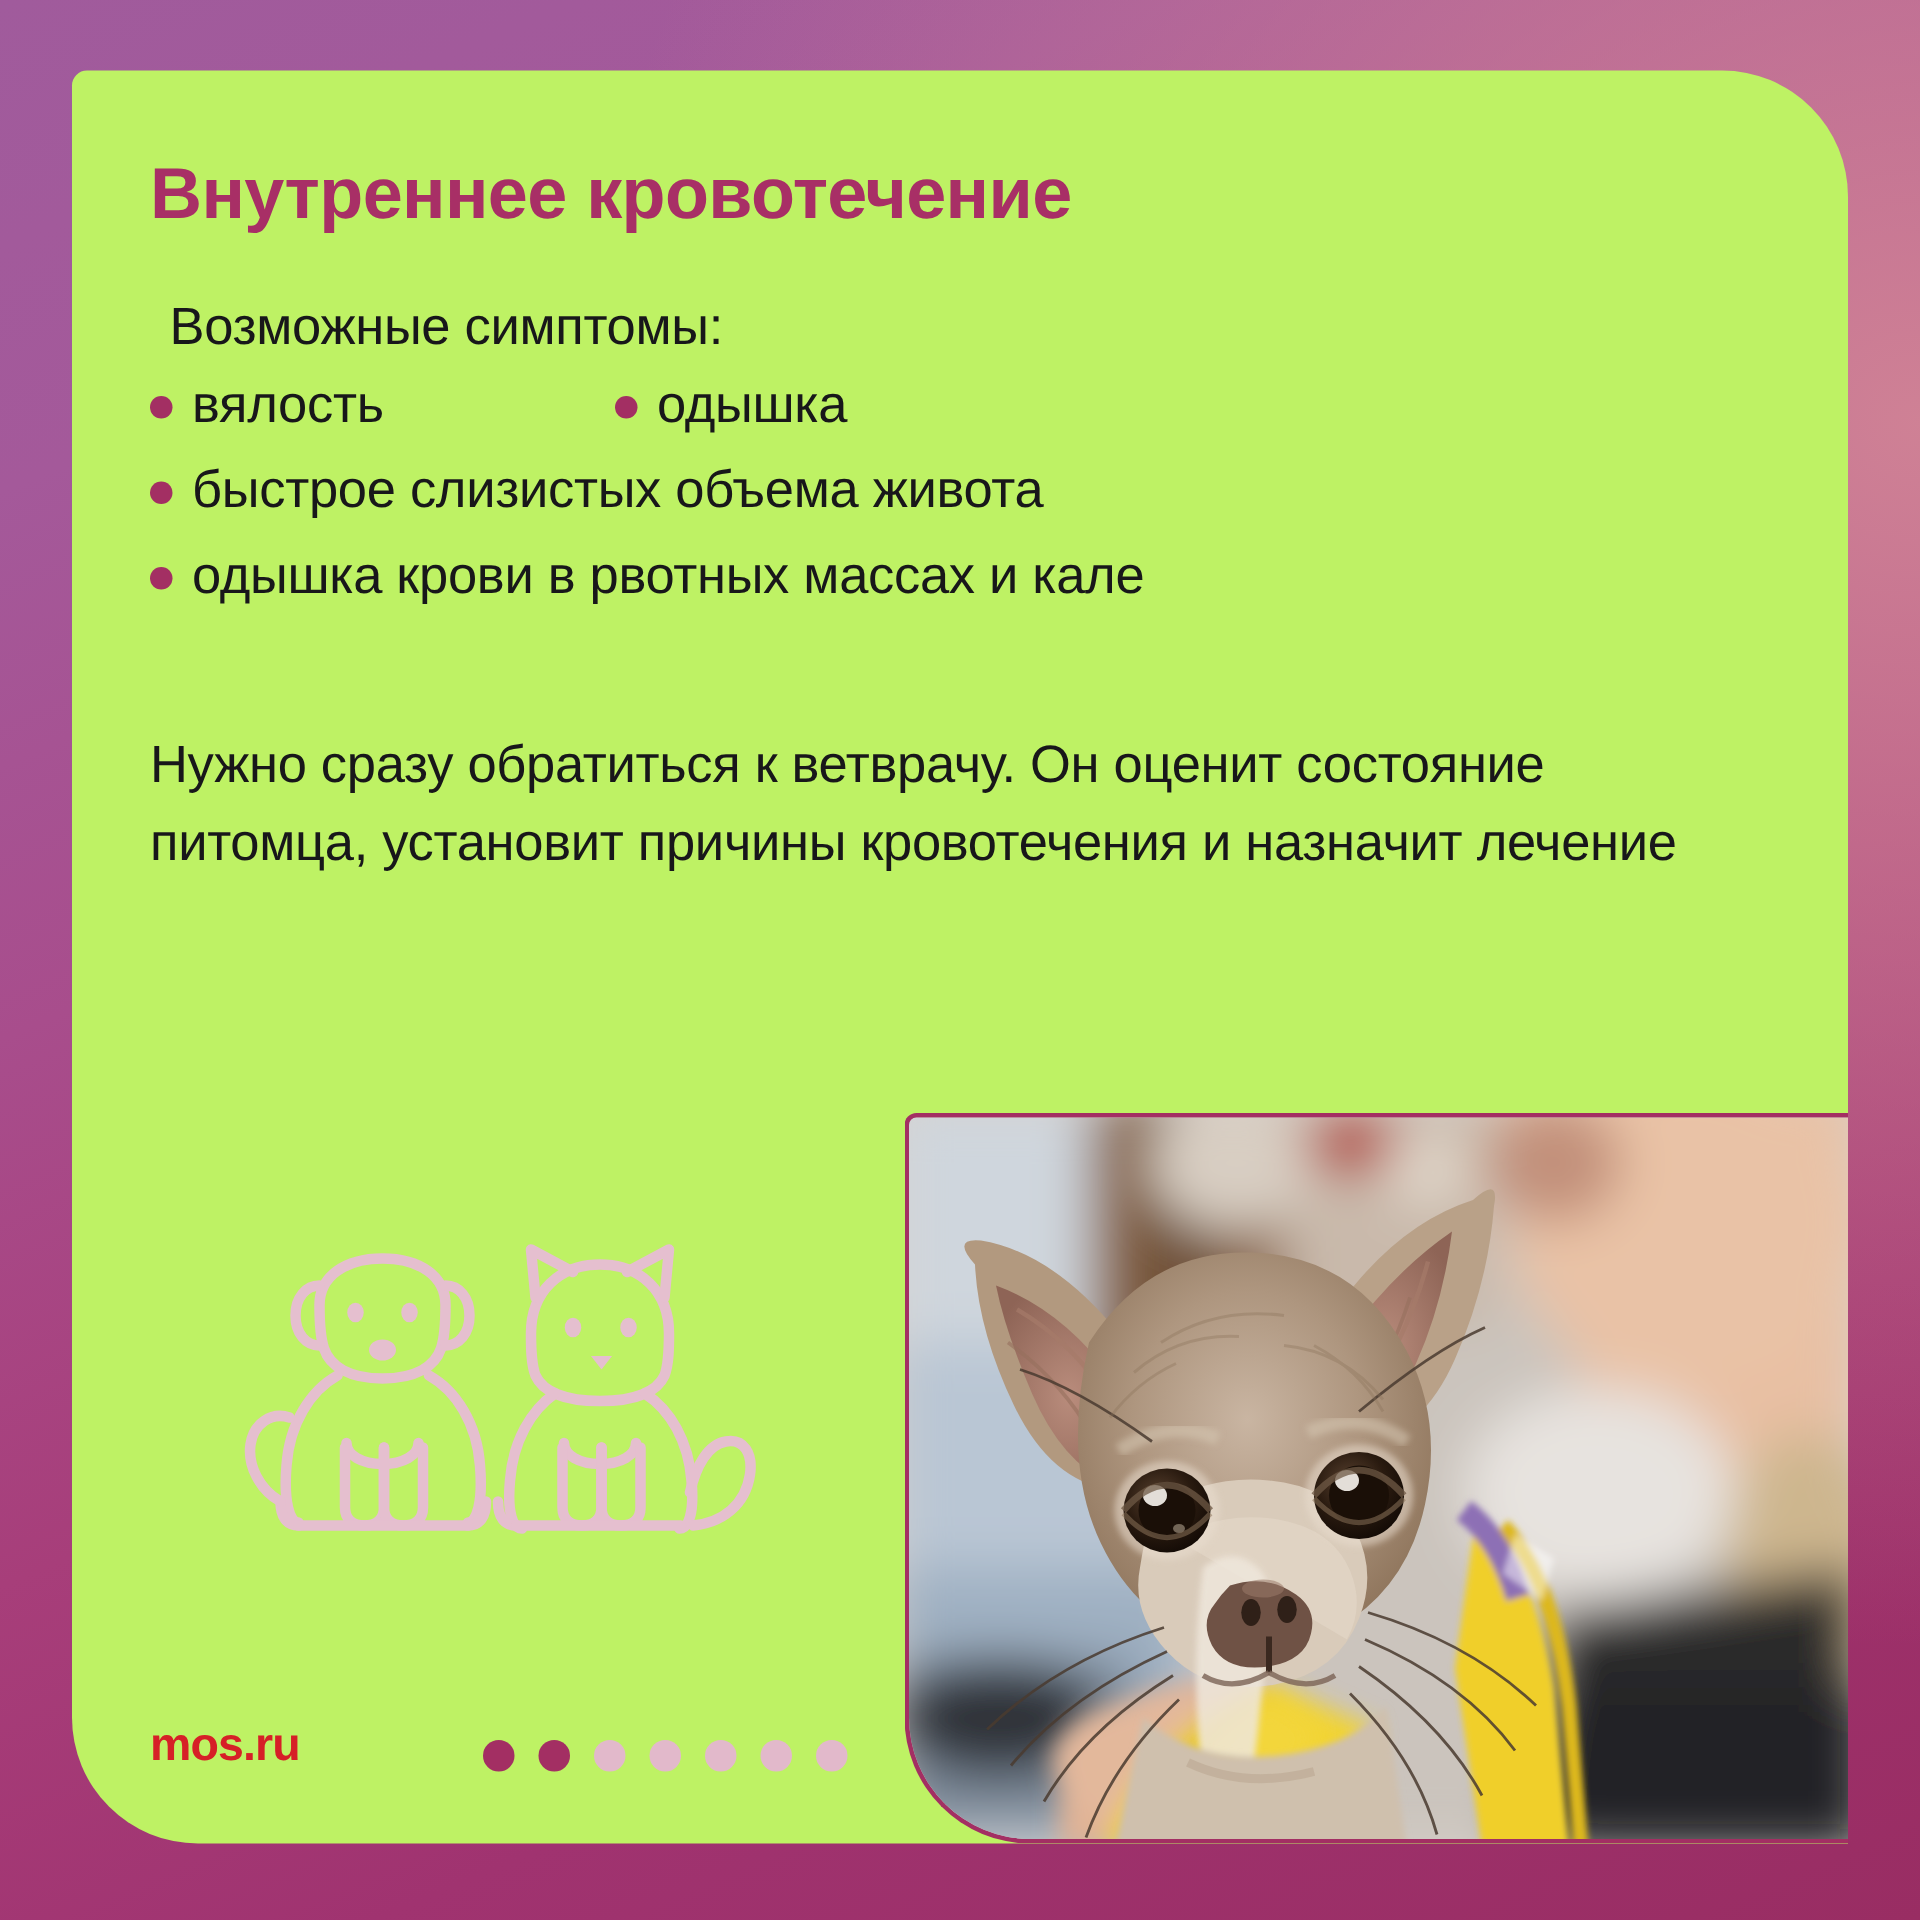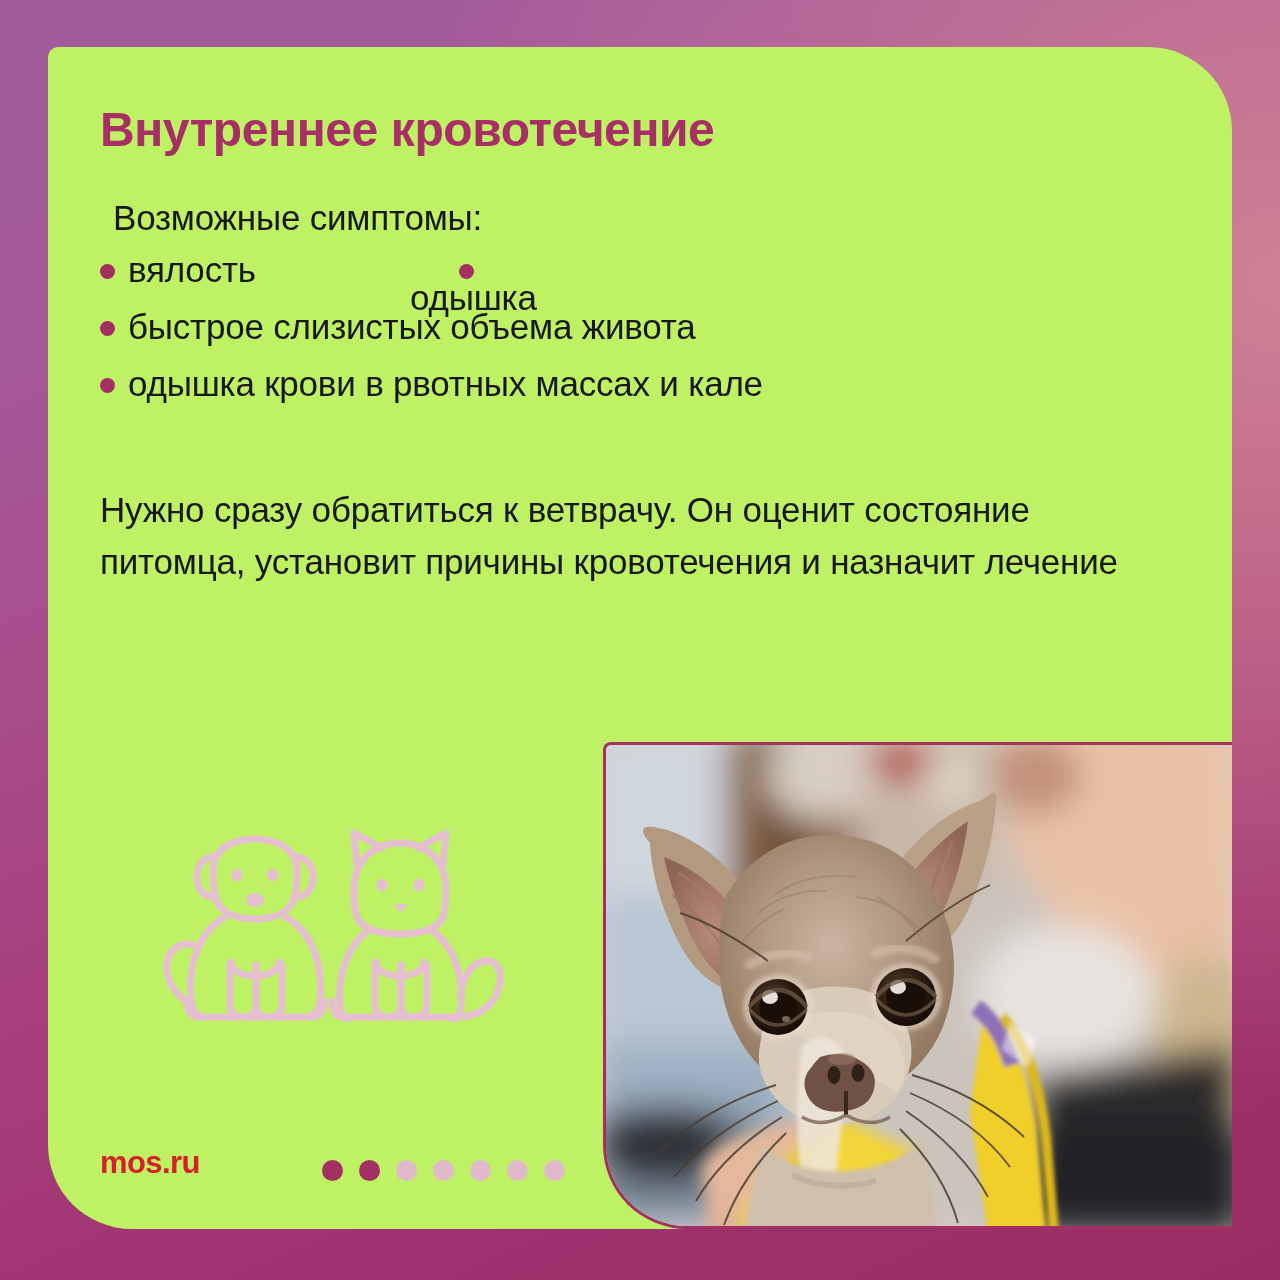--- a/index.html
+++ b/index.html
@@ -97,21 +97,21 @@
     background: #a32f63;
     flex: 0 0 auto;
     margin-right: 13px;
     position: relative;
     top: 1px;
   }
 
   
   .col-1 { width: 310px; }
   .col-2 { width: 420px; }
-  .col-3 { width: auto; flex-direction: column; }
+  .col-3 { width: auto; }
 
   
   .paragraph {
     position: absolute;
     left: 52px;
     top: 437px;
     width: 1060px;
     font-size: 35px;
     line-height: 52px;
     color: #18171a;

